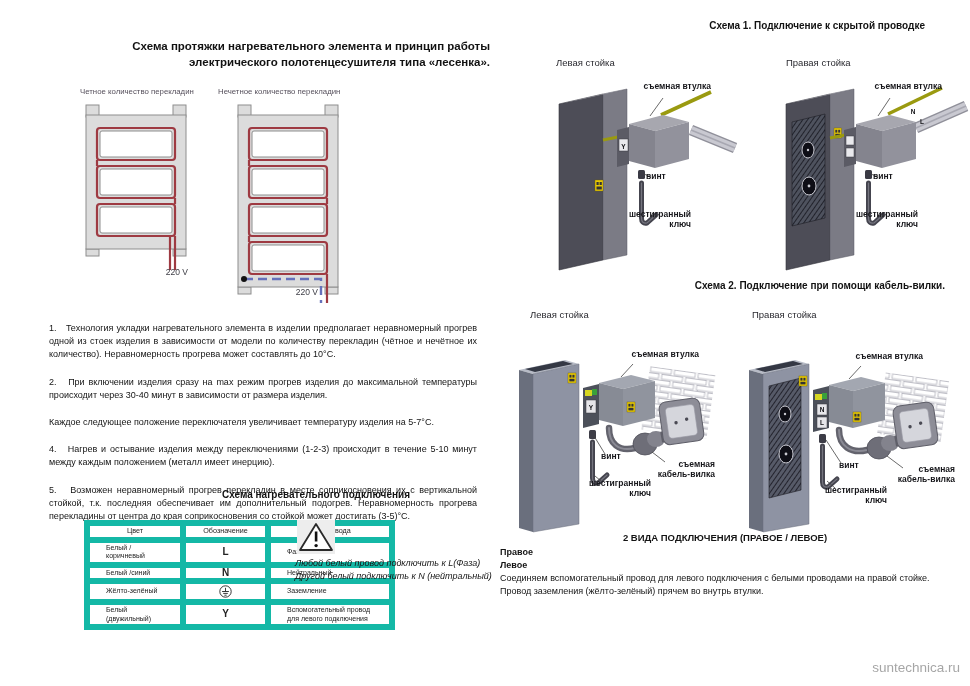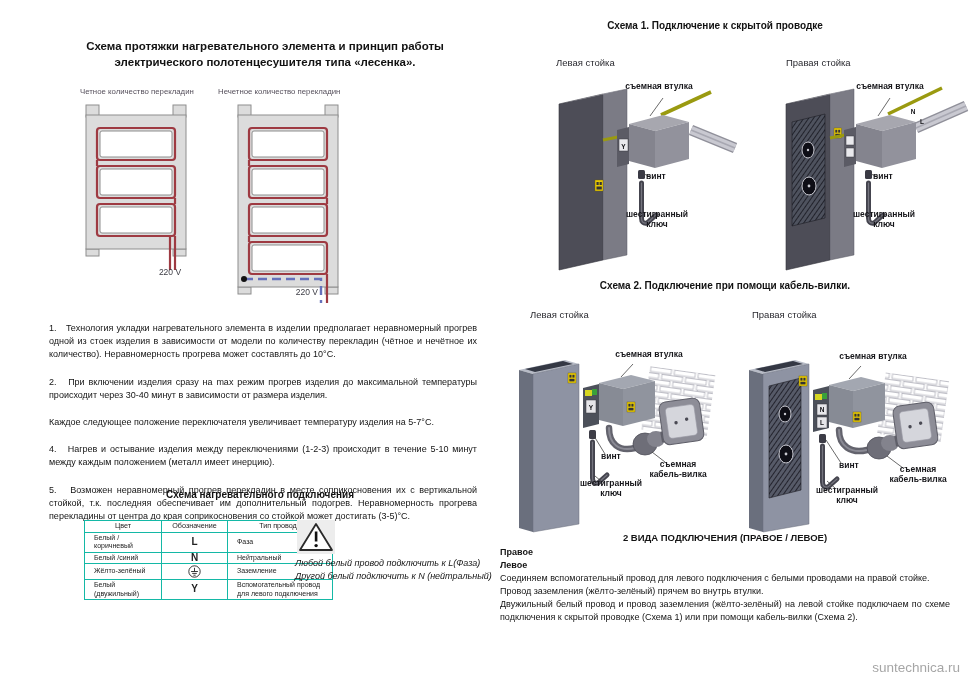--- a/index.html
+++ b/index.html
@@ -3,28 +3,28 @@
 <meta charset="utf-8">
 <style>
   html,body{margin:0;padding:0;}
   body{
     width:970px;height:686px;background:#ffffff;position:relative;overflow:hidden;
     font-family:"Liberation Sans",sans-serif;color:#1a1a1a;
     -webkit-font-smoothing:antialiased;
   }
   .abs{position:absolute;}
   .pre{white-space:pre-line;}
-  .ctr{text-align:center;}
+  .ctr{text-align:right;}
   .doc-title{font-size:11.5px;font-weight:bold;line-height:16px;color:#121212;}
   .ladder-cap{font-size:7.8px;color:#56505c;}
   .volt{font-size:8.5px;color:#3c3c44;}
   .notes p{margin:14px;font-size:9px;line-height:13.2px;text-align:justify;color:#141414;}
   .sec-h{font-size:10px;font-weight:bold;color:#121212;}
   table.wiring{border-collapse:collapse;font-size:7px;line-height:8.5px;color:#222;}
-  table.wiring th,table.wiring td{border:1px solid #14b8a6;padding:1px 9px;vertical-align:middle;}
+  table.wiring th,table.wiring td{border:6px solid #14b8a6;padding:1px 16px;vertical-align:middle;}
   table.wiring th{font-weight:normal;text-align:center;font-size:7.2px;}
   td.mark{text-align:center;font-weight:bold;font-size:10px;width:47px;}
   td.c1{width:58px;} td.c3{width:86px;}
   .warn-line{font-size:9px;font-weight:normal;font-style:italic;line-height:12.5px;color:#141414;}
   .scheme-h{font-size:10px;font-weight:bold;color:#121212;}
   .stand-cap{font-size:9.5px;color:#2a2a30;}
   .ill{position:absolute;}
   .ill svg{position:absolute;left:0;top:0;}
   .lbl{position:absolute;font-size:8.5px;font-weight:bold;color:#17171b;line-height:9.5px;white-space:pre-line;}
   .chip{position:absolute;font-size:6.5px;font-weight:bold;color:#101014;text-align:center;line-height:11px;}
@@ -419,16 +419,15 @@
   <span class="lbl ctr" style="left:138px;top:137px;width:74px;">съемная
 кабель-вилка</span>
 </div>
 
 <div class="abs types" style="left:500px;top:531px;width:450px;">
   <p class="hd">2 ВИДА ПОДКЛЮЧЕНИЯ (ПРАВОЕ / ЛЕВОЕ)</p>
   <p class="sub">Правое</p>
   <p class="sub">Левое</p>
   <p>Соединяем вспомогательный провод для левого подключения с белыми проводами на правой стойке.</p>
   <p>Провод заземления (жёлто-зелёный) прячем во внутрь втулки.</p>
-  <p>Двужильный белый провод и провод заземления (жёлто-зелёный) на левой стойке подключаем по схеме подключения к скрытой проводке (Схема 1) или при помощи кабель-вилки (Схема 2).</p>
 </div>
 
 <div class="abs watermark" style="left:845px;top:660px;width:115px;">suntechnica.ru</div>
 
 </body></html>

